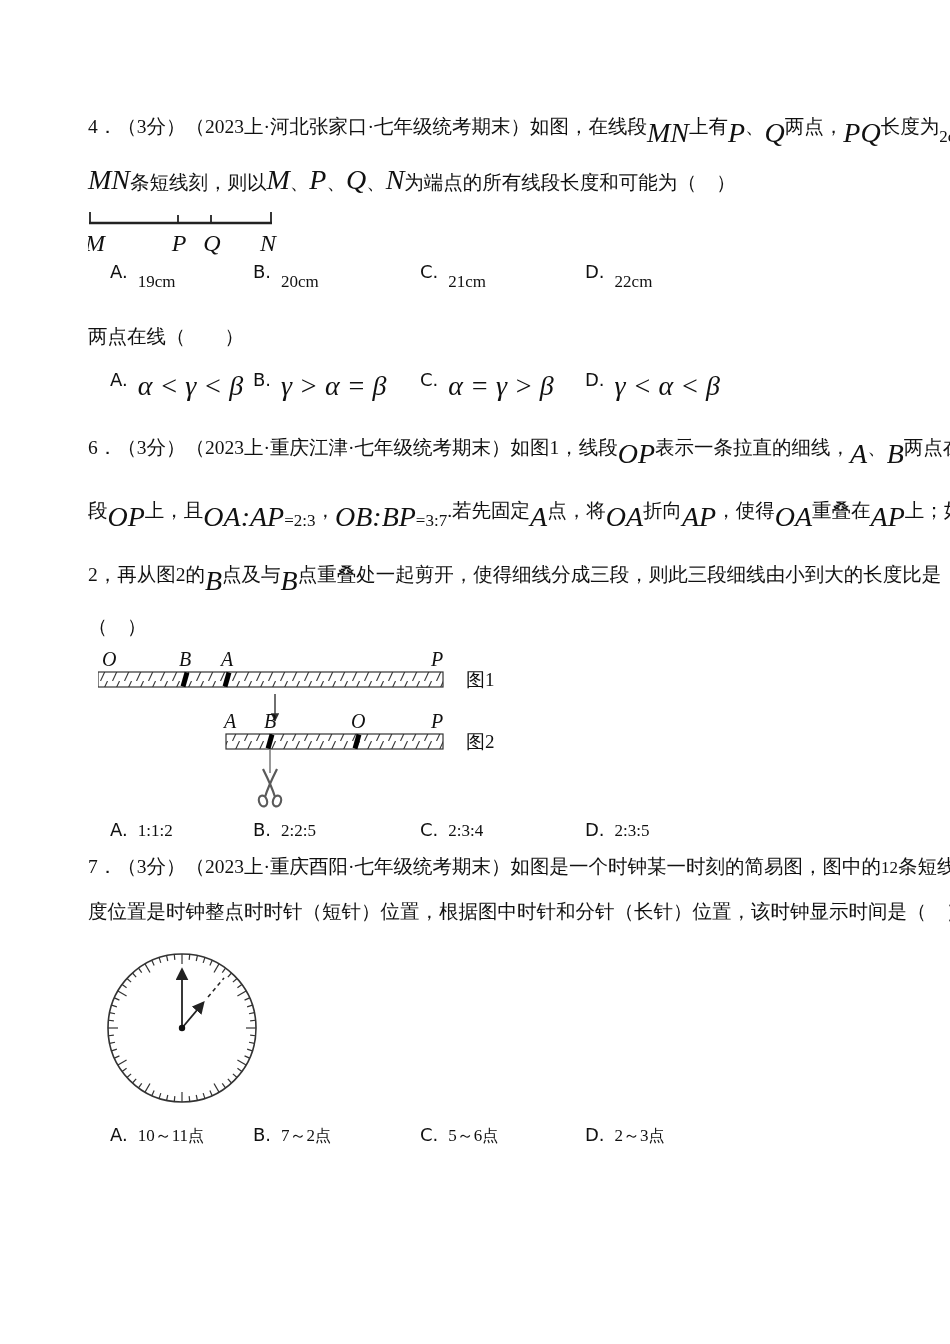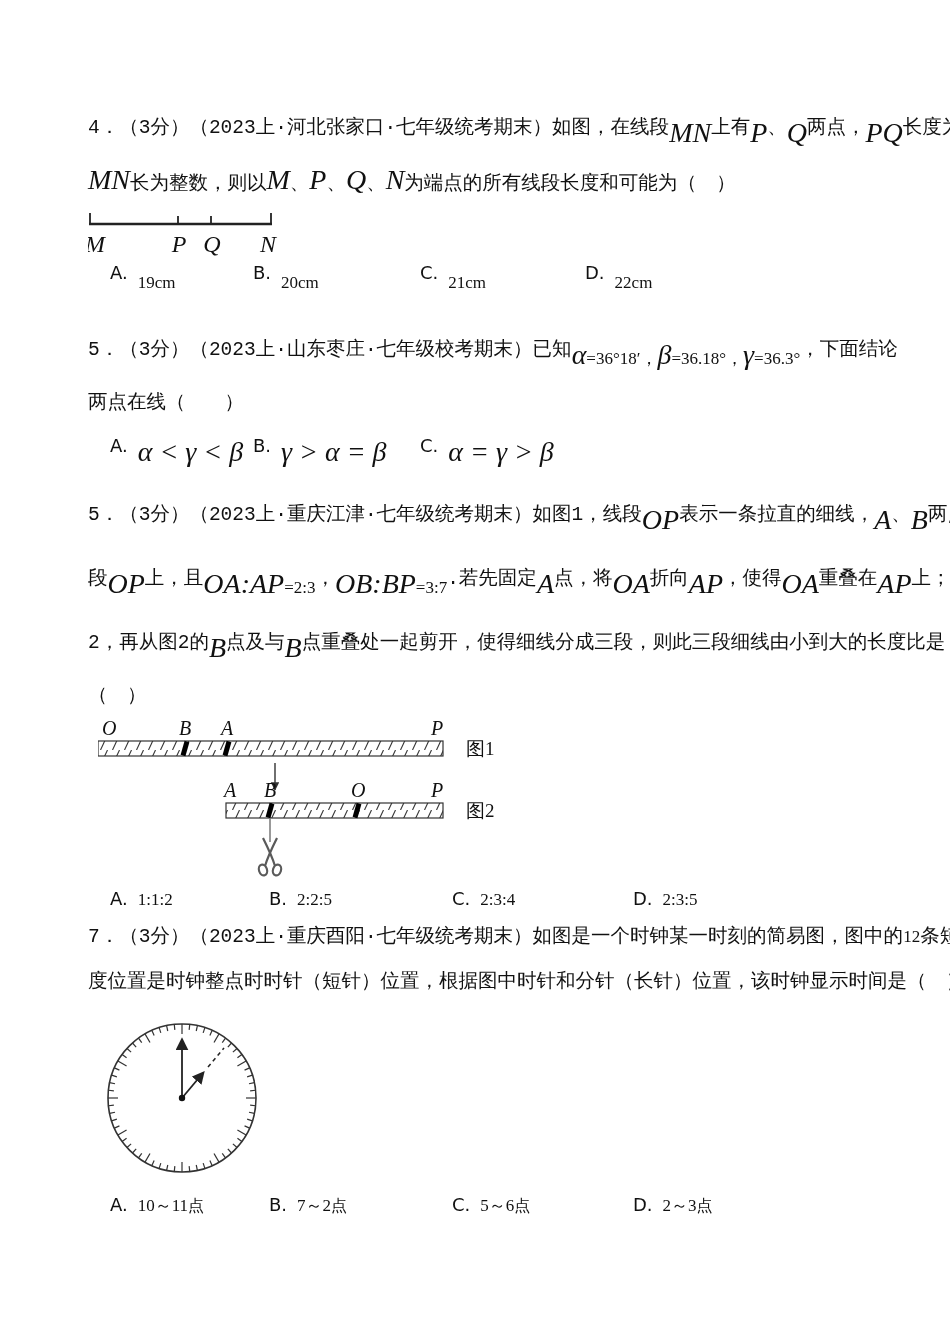--- a/index.html
+++ b/index.html
@@ -3,27 +3,27 @@
 <meta charset="utf-8">
 <style>
   html,body{margin:0;padding:0;background:#ffffff;}
   body{width:950px;height:1344px;overflow:hidden;color:#111;
        font-family:"Liberation Serif",serif;}
   .page{padding:94px 36px 0 88px;}
   .para{}
   .line{white-space:nowrap;line-height:60px;font-size:19.5px;}
   .line.plain{line-height:44px;}
   .seg{color:#111;}
-  .seg.cn{font-family:Liberation Mono, monospace;}
+  .seg.cn{font-family:Liberation Serif, serif;}
   .seg.var{font-family:"Liberation Serif",serif;font-style:italic;font-size:28px;}
   .seg.num{font-family:"Liberation Serif",serif;font-size:17px;}
   .seg.low{position:relative;top:9px;}
   .opts{display:flex;align-items:flex-start;padding-left:22px;}
   .opts.tall{height:50px;margin:2px 0 4px 0;}
-  .opts.plain{margin:8px 0 4px 0;gap:16px;}
+  .opts.plain{margin:8px 0 4px 0;}
   .opt{width:143px;}
   .opt:nth-child(2){width:167px;}
   .opt:nth-child(3){width:165px;}
   .opt:last-child{flex:1 1 auto;}
   .opt-label{font-family:"DejaVu Sans","Liberation Sans",sans-serif;font-size:18px;margin-right:10px;}
   .fig{display:block;}
   .fig-mn{margin:4px 0 2px 0;}
   .fig-string{margin:2px 0 0 10px;}
   .fig-clock{margin:6px 0 0 6px;}
   svg text.pt{font-family:"Liberation Serif",serif;font-style:italic;font-size:20px;fill:#111;}
@@ -31,21 +31,21 @@
   svg text.cnlabel{font-family:"Liberation Serif",serif;font-size:19px;fill:#111;}
 </style>
 </head>
 <body>
 
 <div class="page">
 
   <div class="q">
     <div class="para">
         <div class="line"><span class="seg cn">4．（3分）（2023上·河北张家口·七年级统考期末）如图，在线段</span><span class="seg var low">MN</span><span class="seg cn">上有</span><span class="seg var low">P</span><span class="seg cn">、</span><span class="seg var low">Q</span><span class="seg cn">两点，</span><span class="seg var low">PQ</span><span class="seg cn">长度为</span><span class="seg num low">2cm</span><span class="seg cn">，</span></div>
-        <div class="line plain"><span class="seg var">MN</span><span class="seg cn">长为整数，则以</span><span class="seg var">M</span><span class="seg cn">、</span><span class="seg var">P</span><span class="seg cn">、</span><span class="seg var">Q</span><span class="seg cn">、</span><span class="seg var">N</span><span class="seg cn">为端点的所有线段长度和可能为（　）</span></div>
+        <div class="line plain"><span class="seg var">MN</span><span class="seg cn">条短线刻，则以</span><span class="seg var">M</span><span class="seg cn">、</span><span class="seg var">P</span><span class="seg cn">、</span><span class="seg var">Q</span><span class="seg cn">、</span><span class="seg var">N</span><span class="seg cn">为端点的所有线段长度和可能为（　）</span></div>
       </div>
 
     <svg class="fig fig-mn" width="290" height="50" viewBox="0 0 290 50">
       <line x1="1" y1="14" x2="184" y2="14" stroke="#222" stroke-width="2.4"></line>
       <g stroke="#222" stroke-width="1.8">
         <line x1="2" y1="3" x2="2" y2="14"></line>
         <line x1="90" y1="6" x2="90" y2="14"></line>
         <line x1="123" y1="6" x2="123" y2="14"></line>
         <line x1="183" y1="3" x2="183" y2="14"></line>
       </g>
@@ -58,33 +58,33 @@
     <div class="opts tall">
         <div class="opt"><span class="opt-label">A.</span><span class="seg num low">19cm</span></div>
         <div class="opt"><span class="opt-label">B.</span><span class="seg num low">20cm</span></div>
         <div class="opt"><span class="opt-label">C.</span><span class="seg num low">21cm</span></div>
         <div class="opt"><span class="opt-label">D.</span><span class="seg num low">22cm</span></div>
       </div>
   </div>
 
   <div class="q">
     <div class="para">
-        <div class="line"><span class="seg cn">5．（3分）（2023上·山东枣庄·七年级校考期末）已知</span><span class="seg var low">α</span><span class="seg num low">=36°18′，</span><span class="seg var low">β</span><span class="seg num low">=36.18°，</span><span class="seg var low">γ</span><span class="seg num low">=36.3°</span><span class="seg cn">，下面结论</span></div>
         <div class="line plain"><span class="seg cn">两点在线（　　）</span></div>
       </div>
     <div class="opts tall">
         <div class="opt"><span class="opt-label">A.</span><span class="seg var low">α &lt; γ &lt; β</span></div>
         <div class="opt"><span class="opt-label">B.</span><span class="seg var low">γ &gt; α = β</span></div>
         <div class="opt"><span class="opt-label">C.</span><span class="seg var low">α = γ &gt; β</span></div>
-      </div>
-  </div>
-
-  <div class="q">
-    <div class="para">
-        <div class="line"><span class="seg cn">5．（3分）（2023上·重庆江津·七年级统考期末）如图1，线段</span><span class="seg var low">OP</span><span class="seg cn">表示一条拉直的细线，</span><span class="seg var low">A</span><span class="seg cn">、</span><span class="seg var low">B</span><span class="seg cn">两点在线</span></div>
+        <div class="opt"><span class="opt-label">D.</span><span class="seg var low">γ &lt; α &lt; β</span></div>
+      </div>
+  </div>
+
+  <div class="q">
+    <div class="para">
+        <div class="line"><span class="seg cn">6．（3分）（2023上·重庆江津·七年级统考期末）如图1，线段</span><span class="seg var low">OP</span><span class="seg cn">表示一条拉直的细线，</span><span class="seg var low">A</span><span class="seg cn">、</span><span class="seg var low">B</span><span class="seg cn">两点在线</span></div>
         <div class="line"><span class="seg cn">段</span><span class="seg var low">OP</span><span class="seg cn">上，且</span><span class="seg var low">OA:AP</span><span class="seg num low">=2:3</span><span class="seg cn">，</span><span class="seg var low">OB:BP</span><span class="seg num low">=3:7</span><span class="seg cn">.若先固定</span><span class="seg var low">A</span><span class="seg cn">点，将</span><span class="seg var low">OA</span><span class="seg cn">折向</span><span class="seg var low">AP</span><span class="seg cn">，使得</span><span class="seg var low">OA</span><span class="seg cn">重叠在</span><span class="seg var low">AP</span><span class="seg cn">上；如图</span></div>
         <div class="line"><span class="seg cn">2，再从图2的</span><span class="seg var low">B</span><span class="seg cn">点及与</span><span class="seg var low">B</span><span class="seg cn">点重叠处一起剪开，使得细线分成三段，则此三段细线由小到大的长度比是</span></div>
         <div class="line plain"><span class="seg cn">（　）</span></div>
       </div>
 
     <svg class="fig fig-string" width="470" height="160" viewBox="0 0 470 160">
       <defs>
         <pattern id="hatch" width="12" height="15" patternUnits="userSpaceOnUse">
           <line x1="2.5" y1="15" x2="9.5" y2="0" stroke="#333" stroke-width="1.1"></line>
         </pattern>

